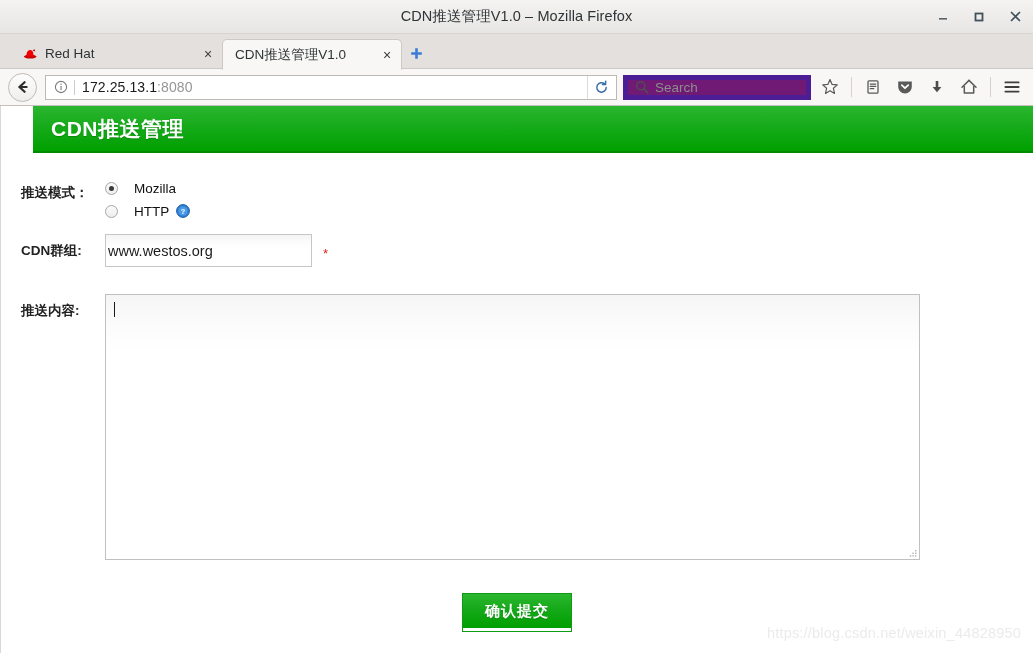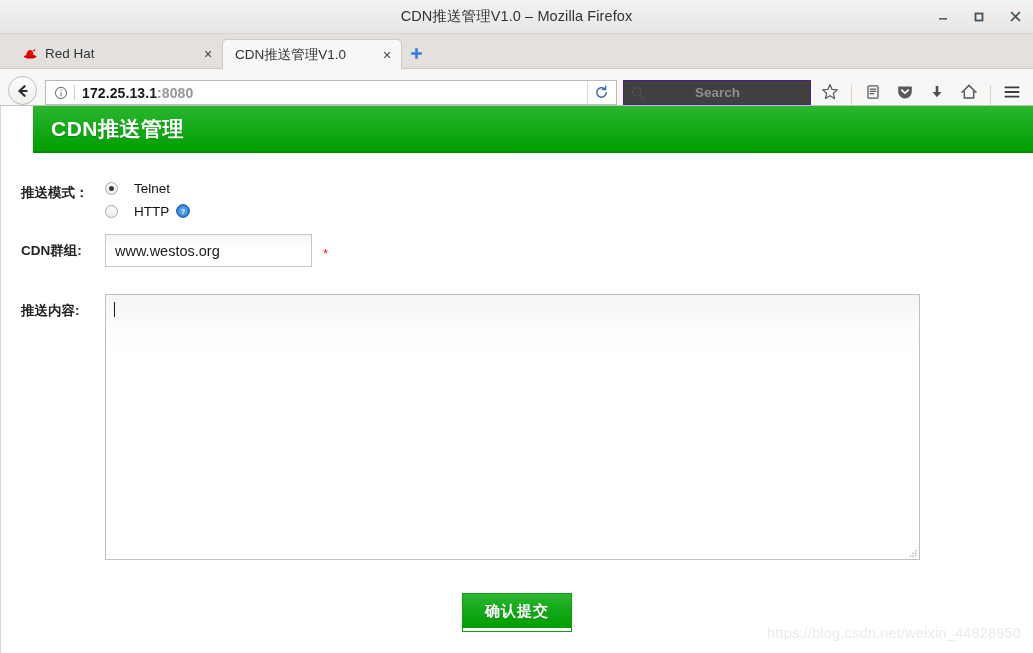--- a/index.html
+++ b/index.html
@@ -139,25 +139,24 @@
     justify-content: center;
     cursor: pointer;
   }
 
   
   .navbar {
     height: 36px;
     background: #f8f7f6;
     border-bottom: 1px solid #c4c0bc;
     display: flex;
-    align-items: flex-end;
+    align-items: center;
     padding: 0 8px;
     gap: 6px;
     flex: none;
-    font-weight: bold;
   }
   .back-btn {
     width: 27px;
     height: 27px;
     border-radius: 50%;
     border: 1px solid #bfbbb7;
     background: linear-gradient(to bottom, #fdfdfd, #efeeec);
     display: flex;
     align-items: center;
     justify-content: center;
@@ -206,28 +205,27 @@
     display: flex;
     align-items: center;
     justify-content: center;
     border-left: 1px solid #dedad6;
     cursor: pointer;
     flex: none;
   }
   .searchbar {
     width: 188px;
     height: 25px;
-    background: #404040;
-    border: 1px solid #4c1d95;
+    background: #701a75;
+    border: 5px solid #4c1d95;
     display: flex;
     align-items: center;
     padding: 0 6px;
     box-sizing: border-box;
     flex: none;
-    gap: 44px;
   }
   .search-icon-wrap {
     width: 16px;
     height: 16px;
     display: flex;
     align-items: center;
     justify-content: center;
     flex: none;
     margin-right: 5px;
   }
@@ -346,21 +344,21 @@
 
   .text-input {
     width: 207px;
     height: 33px;
     border: 1px solid #c6c6c6;
     background: linear-gradient(to bottom, #f4f4f4 0%, #fbfbfb 22%, #ffffff 46%, #ffffff 100%);
     box-sizing: border-box;
     font-size: 14.5px;
     font-family: "Liberation Sans", sans-serif;
     color: #1a1a1a;
-    padding: 0 9px;
+    padding: 0 2px;
     outline: none;
   }
   .required-star {
     color: #e02020;
     font-size: 13px;
     margin-left: 11px;
     align-self: center;
     padding-top: 6px;
   }
 
@@ -561,21 +559,21 @@
       <h1>CDN推送管理</h1>
     </div>
 
     <div class="form-area">
 
       <div class="form-row mode-row">
         <div class="form-label">推送模式：</div>
         <div class="radio-group">
           <label class="radio-line">
             <span class="radio checked"></span>
-            <span class="radio-label">Telnet</span>
+            <span class="radio-label">Mozilla</span>
           </label>
           <label class="radio-line">
             <span class="radio"></span>
             <span class="radio-label">HTTP</span>
             <span class="help-icon">
               <svg width="14" height="14" viewBox="0 0 14 14">
                 <circle cx="7" cy="7" r="6.4" fill="#2f7fd0" stroke="#1a5ea8" stroke-width="1"></circle>
                 <circle cx="7" cy="7" r="4.6" fill="#4a9ae8"></circle>
                 <text x="7" y="10.1" font-size="7.4" font-family="Liberation Sans, sans-serif" font-weight="bold" fill="#ffffff" text-anchor="middle">?</text>
               </svg>

